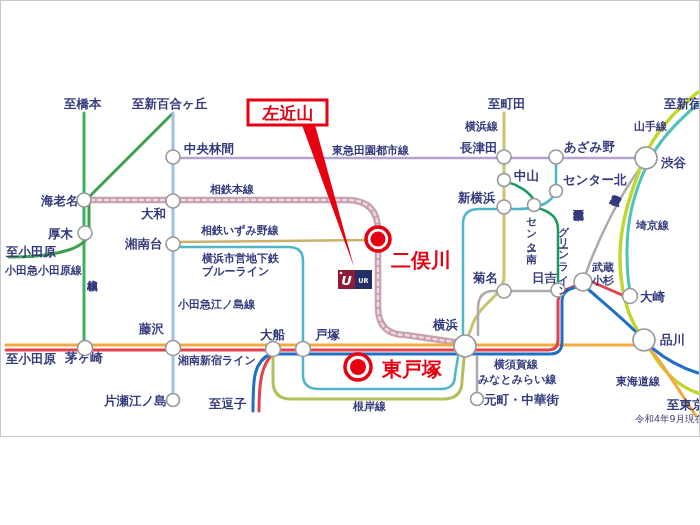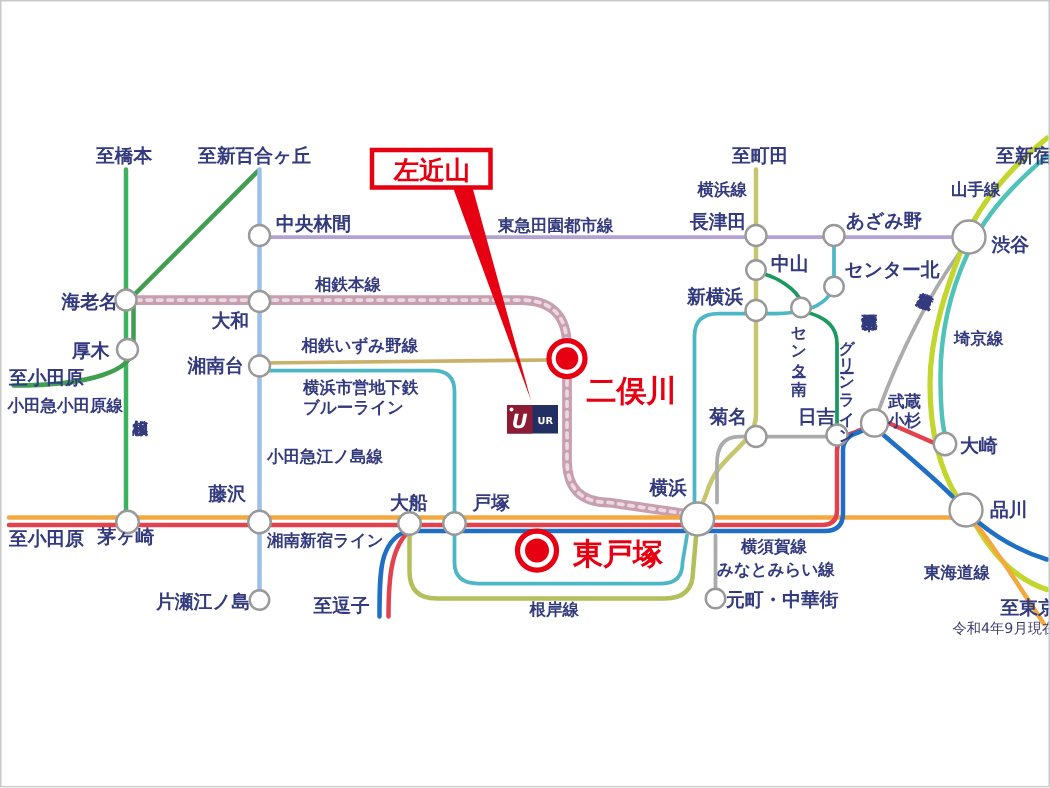--- a/index.html
+++ b/index.html
@@ -1,17 +1,17 @@
 <!DOCTYPE html>
 <html><head>
 <meta charset="utf-8">
 <style>
   html,body{margin:0;padding:0;background:#fff;}
   .map-canvas{
-    width:700px;height:525px;position:relative;background:#ffffff;
+    width:700px;height:437px;position:relative;background:#ffffff;
     border:1px solid #c8c8c8;box-sizing:border-box;
     font-family:"DejaVu Sans",sans-serif;
   }
   svg{display:block;}
   .lbl{fill:#333a7d;font-weight:bold;font-size:12.5px;}
   .lbl-s{fill:#333a7d;font-weight:bold;font-size:11px;}
   .lbl-v{fill:#333a7d;font-weight:bold;font-size:10.5px;writing-mode:vertical-rl;text-orientation:upright;}
   .note{fill:#3a3a6e;font-size:9.5px;}
   .hl-txt{font-weight:bold;font-size:20px;}
   .box-txt{font-weight:bold;font-size:17px;}

